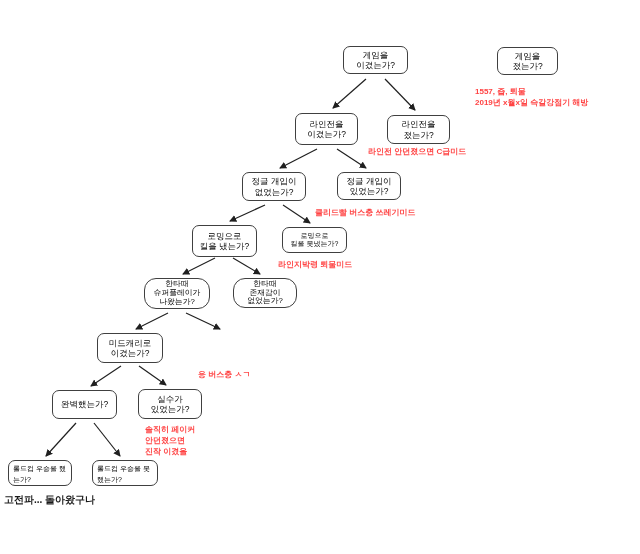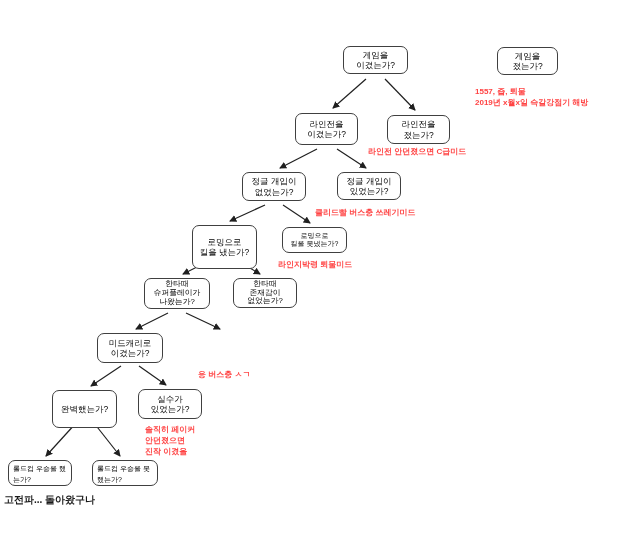--- a/index.html
+++ b/index.html
@@ -9,21 +9,21 @@
   }
   #arrows{position:absolute;left:0;top:0;width:640px;height:554px;}
   .node{
     position:absolute;box-sizing:border-box;
     border:1.5px solid #404040;border-radius:7px;background:#ffffff;
     display:flex;align-items:center;justify-content:center;
     text-align:center;font-size:8.5px;line-height:1.2;color:#000000;
     white-space:pre-line;padding:2px;z-index:2;
   }
   .node.small{font-size:7px;}
-  .node.tri{font-size:7.8px;line-height:1.15;}
+  .node.tri{font-size:7.8px;line-height:1.15;border-radius:12px;}
   .node.left-align{
     justify-content:flex-start;align-items:flex-start;
     text-align:left;font-size:7px;line-height:1.5;padding:3px 4px;white-space:normal;
   }
   .note{
     position:absolute;color:#ff4444;font-weight:bold;font-size:8px;
     line-height:1.35;white-space:pre-line;z-index:2;
   }
   .caption{
     position:absolute;color:#1a1a1a;font-weight:bold;font-size:10px;z-index:2;
@@ -57,28 +57,28 @@
       <line x1="94" y1="423" x2="120" y2="456"></line>
     </g>
   </svg>
 
   <div class="node" style="left:343px;top:46px;width:65px;height:28px">게임을
 이겼는가?</div>
   <div class="node" style="left:295px;top:113px;width:63px;height:32px">라인전을
 이겼는가?</div>
   <div class="node" style="left:242px;top:172px;width:64px;height:29px">정글 개입이
 없었는가?</div>
-  <div class="node" style="left:192px;top:225px;width:65px;height:44px">로밍으로
+  <div class="node" style="left:192px;top:225px;width:65px;height:32px">로밍으로
 킬을 냈는가?</div>
   <div class="node tri" style="left:144px;top:278px;width:66px;height:31px">한타때
 슈퍼플레이가
 나왔는가?</div>
   <div class="node" style="left:97px;top:333px;width:66px;height:30px">미드캐리로
 이겼는가?</div>
-  <div class="node" style="left:52px;top:390px;width:65px;height:38px">완벽했는가?</div>
+  <div class="node" style="left:52px;top:390px;width:65px;height:29px">완벽했는가?</div>
   <div class="node left-align" style="left:8px;top:460px;width:64px;height:26px">롤드컵 우승을 했는가?</div>
 
   <div class="node" style="left:497px;top:47px;width:61px;height:28px">게임을
 졌는가?</div>
   <div class="node" style="left:387px;top:115px;width:63px;height:29px">라인전을
 졌는가?</div>
   <div class="node" style="left:337px;top:172px;width:64px;height:28px">정글 개입이
 있었는가?</div>
   <div class="node small" style="left:282px;top:227px;width:65px;height:26px">로밍으로
 킬을 못냈는가?</div>

